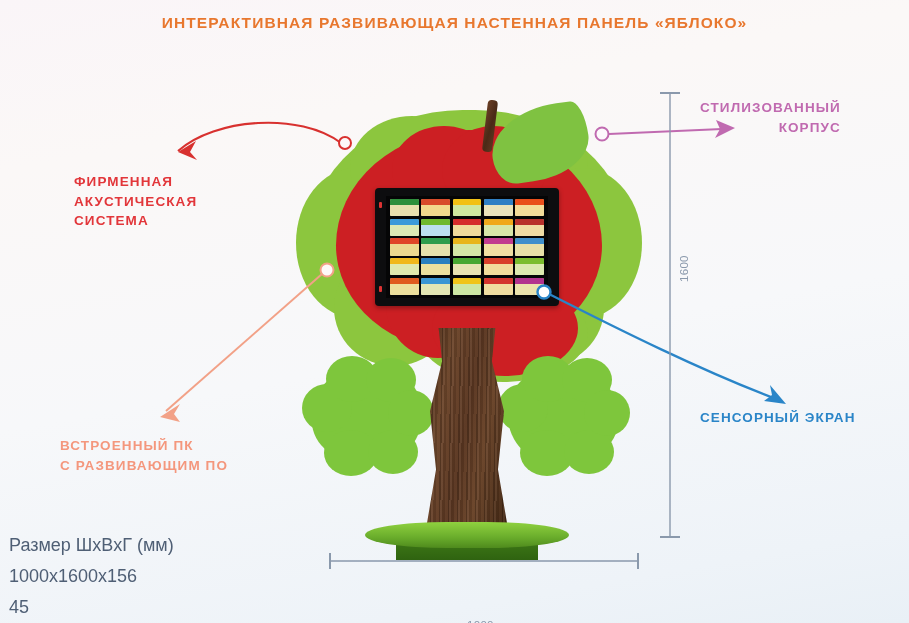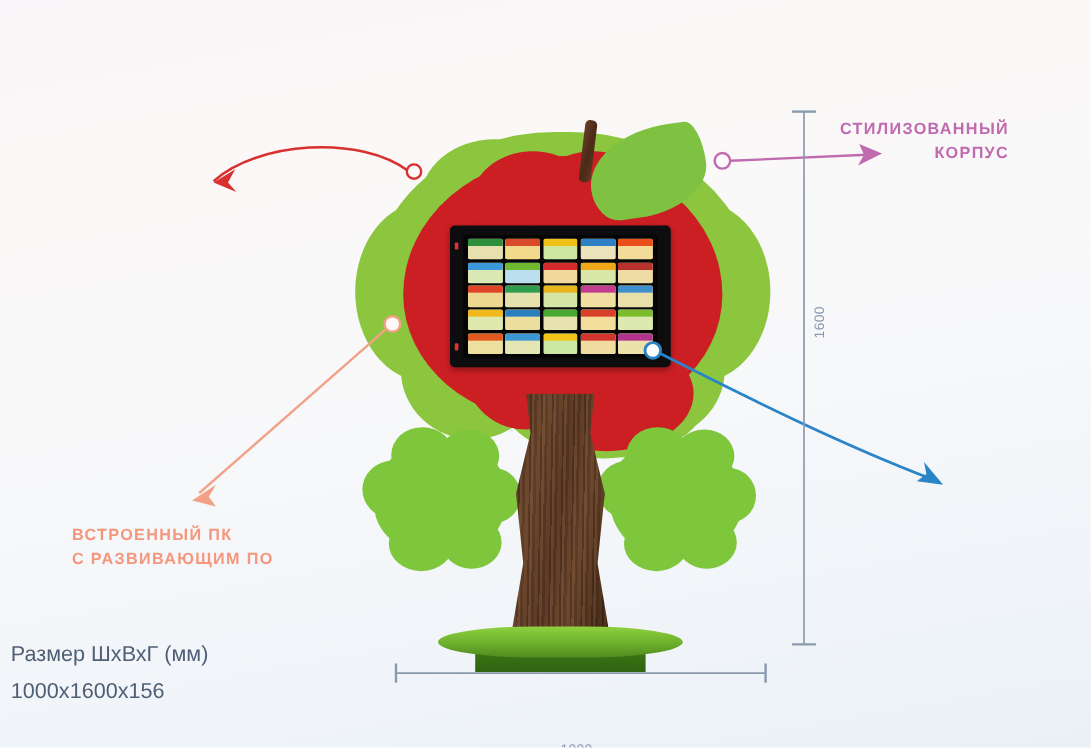--- a/index.html
+++ b/index.html
@@ -323,20 +323,21 @@
     z-index: 9;
   }
   .specs div { white-space: nowrap; }
 </style>
 </head>
 <body>
 
 <div class="stage">
 
   <div class="title-block">
+    <div class="title-line" style="color: rgb(232, 119, 46);">ИНТЕРАКТИВНАЯ РАЗВИВАЮЩАЯ НАСТЕННАЯ ПАНЕЛЬ «ЯБЛОКО»</div>
   </div>
 
   <div class="product">
 
     <div class="apple-green" style="background: rgb(140, 198, 62);">
       <div class="green-lobe gl1" style="background: rgb(140, 198, 62);"></div>
       <div class="green-lobe gl2" style="background: rgb(140, 198, 62);"></div>
       <div class="green-lobe gl3" style="background: rgb(140, 198, 62);"></div>
       <div class="green-lobe gl4" style="background: rgb(140, 198, 62);"></div>
       <div class="green-lobe gl5" style="background: rgb(140, 198, 62);"></div>
@@ -507,35 +508,42 @@
 
     <line x1="670" y1="93" x2="670" y2="537" stroke="#8a99ac" stroke-width="1.4"></line>
     <line x1="660" y1="93" x2="680" y2="93" stroke="#8a99ac" stroke-width="2"></line>
     <line x1="660" y1="537" x2="680" y2="537" stroke="#8a99ac" stroke-width="2"></line>
 
     <line x1="330" y1="561" x2="638" y2="561" stroke="#8a99ac" stroke-width="1.4"></line>
     <line x1="330" y1="553" x2="330" y2="569" stroke="#8a99ac" stroke-width="2"></line>
     <line x1="638" y1="553" x2="638" y2="569" stroke="#8a99ac" stroke-width="2"></line>
   </svg>
 
+  <div class="label label-acoustics" style="color: rgb(226, 54, 58);">
+    <span>ФИРМЕННАЯ</span><br>
+    <span>АКУСТИЧЕСКАЯ</span><br>
+    <span>СИСТЕМА</span>
+  </div>
 
   <div class="label label-body" style="color: rgb(192, 106, 176);">
     <span>СТИЛИЗОВАННЫЙ</span>
     <span class="l2">КОРПУС</span>
   </div>
 
   <div class="label label-pc" style="color: rgb(244, 151, 125);">
     <span>ВСТРОЕННЫЙ ПК</span><br>
     <span>С РАЗВИВАЮЩИМ ПО</span>
   </div>
 
   <div class="label label-screen" style="color: rgb(42, 133, 200);">
+    <span>СЕНСОРНЫЙ ЭКРАН</span>
   </div>
 
   <div class="dim-label dim-1600" style="color: rgb(138, 153, 172);">1600</div>
   <div class="dim-label dim-1000" style="color: rgb(138, 153, 172);">1000</div>
 
   <div class="specs" style="color: rgb(79, 95, 117);">
     <div>Размер ШхВхГ (мм)</div>
     <div>1000x1600x156</div>
+    <div>45</div>
   </div>
 
 </div>
 
 </body></html>

